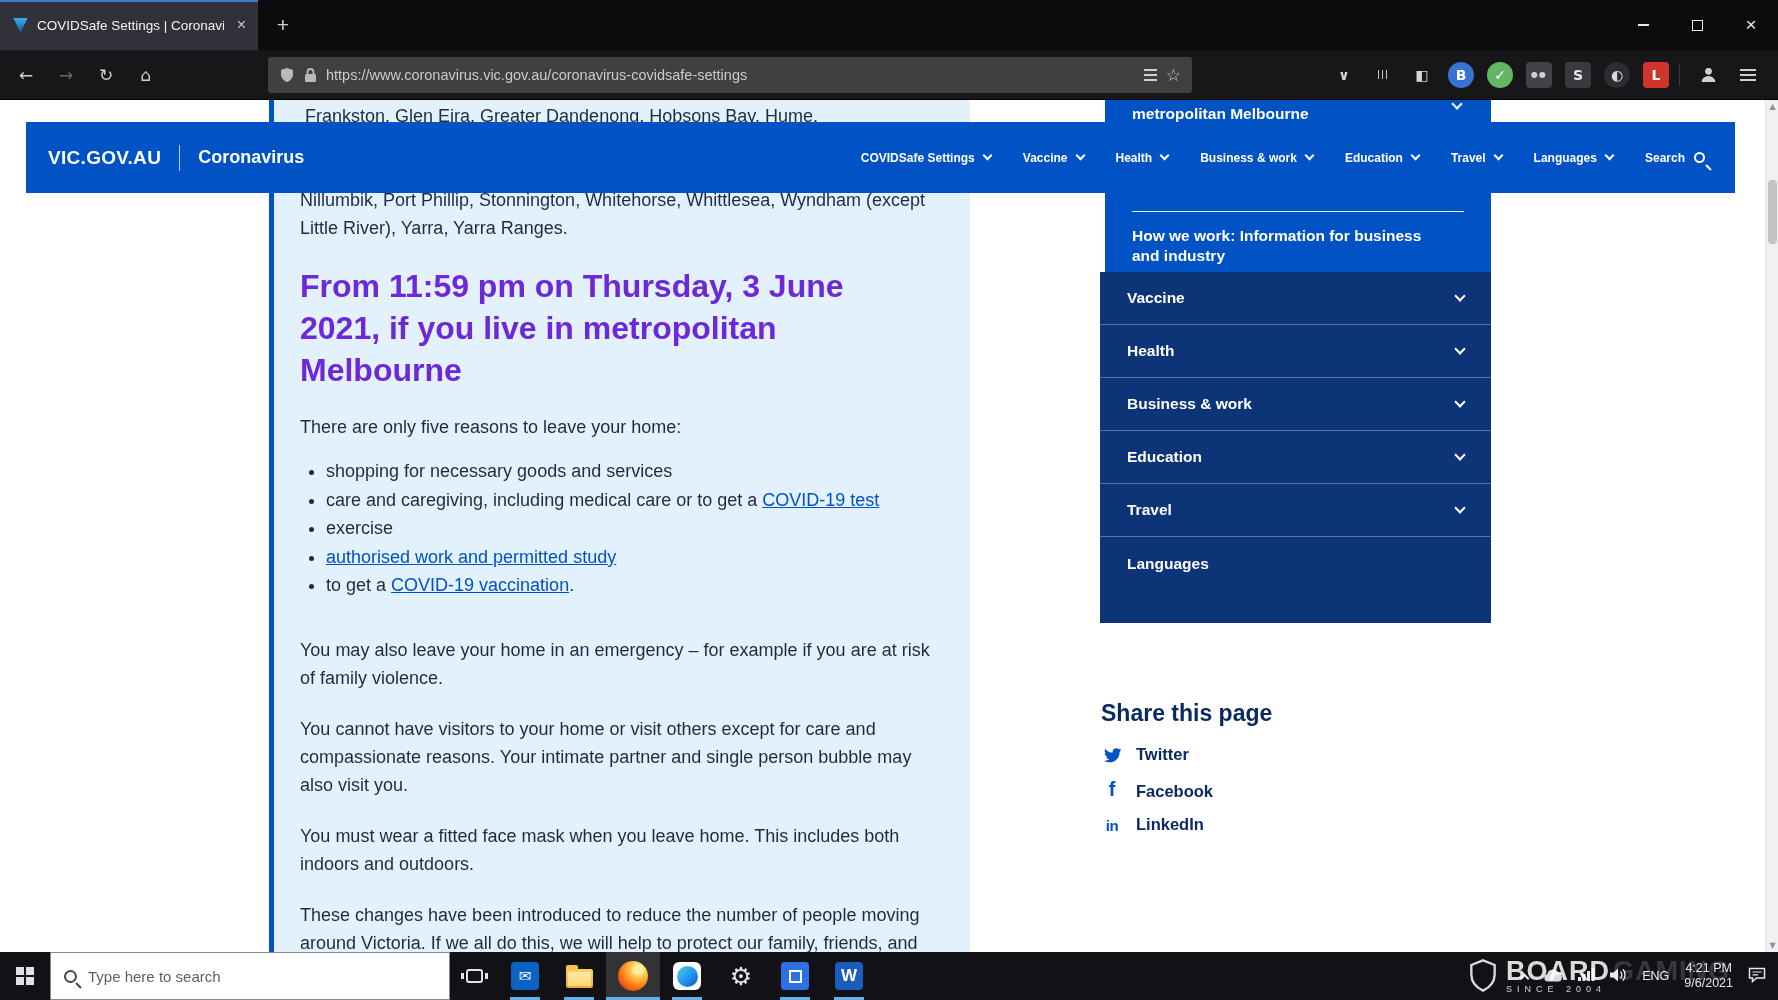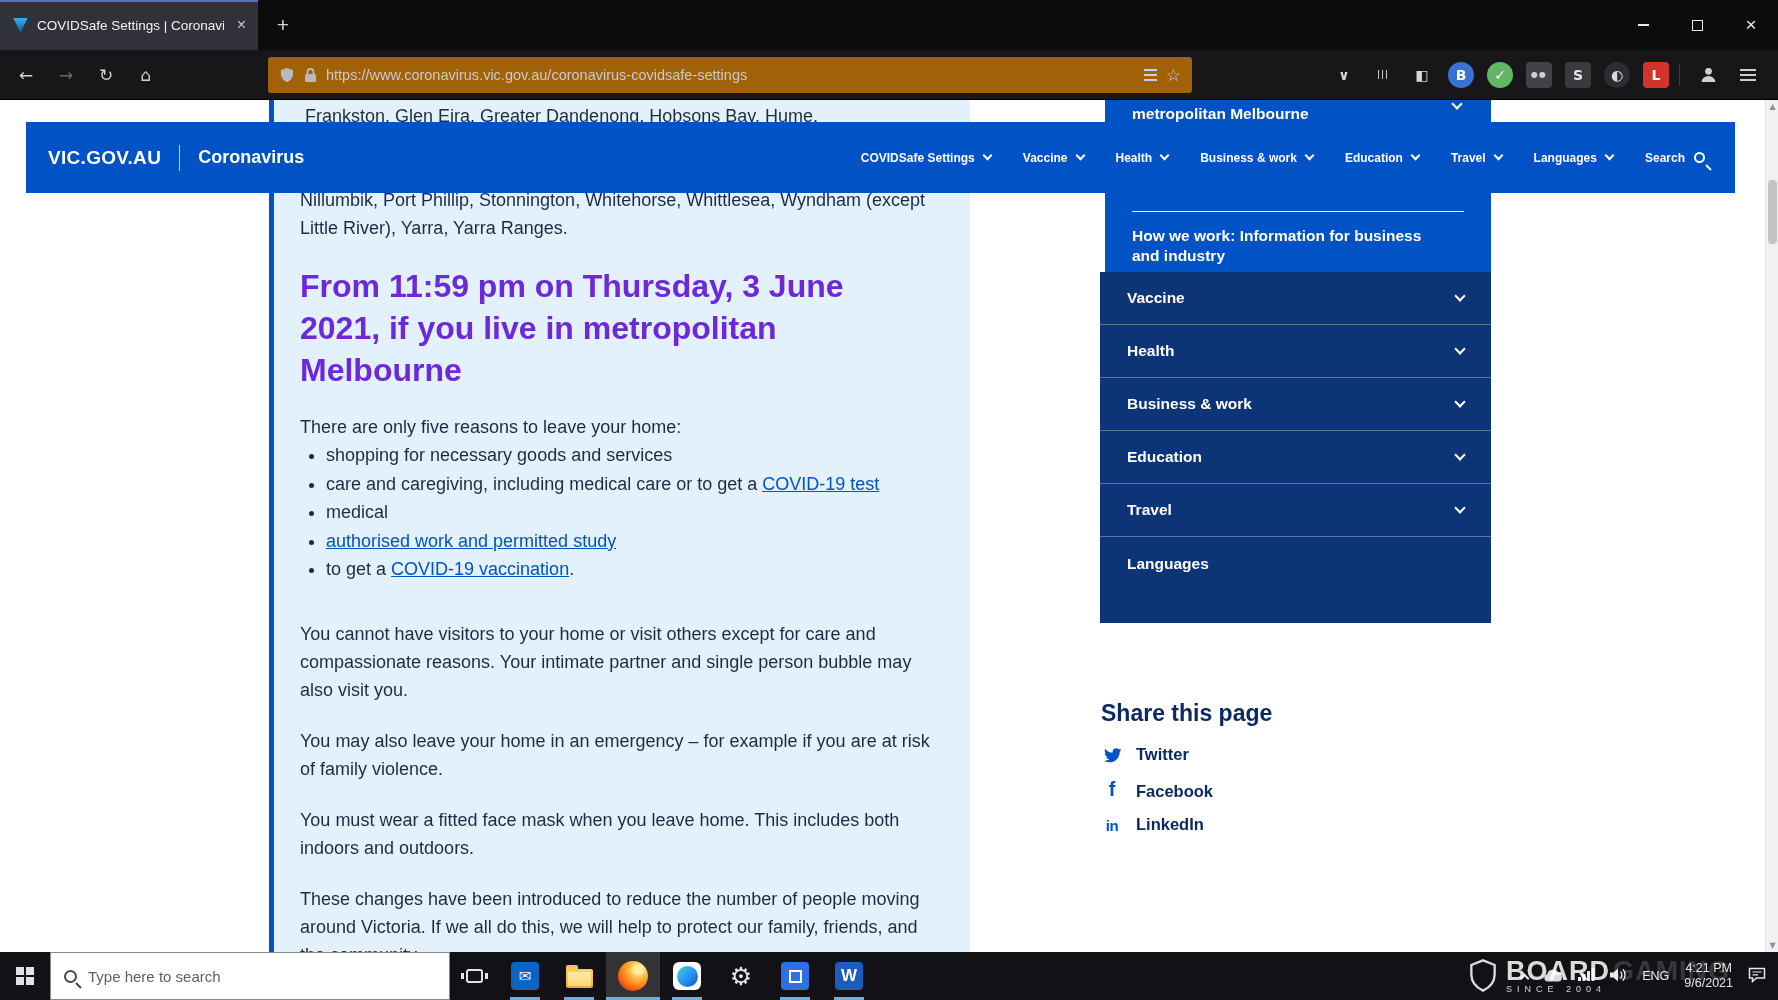--- a/index.html
+++ b/index.html
@@ -17,39 +17,39 @@
   .newtab{width:34px;margin:8px 0 8px 8px;display:flex;align-items:center;justify-content:center;color:#cfcfd4;font-size:21px;border-radius:3px;}
   .win-controls{margin-left:auto;display:flex;}
   .win-btn{width:54px;display:flex;align-items:center;justify-content:center;color:#eaeaec;font-size:19px;}
   .min-glyph{width:11px;height:2px;background:#eaeaec;}
   .max-glyph{width:11px;height:11px;border:1px solid #eaeaec;}
 
   .toolbar{height:50px;background:#17171a;border-bottom:1px solid #000;display:flex;align-items:center;padding:0 8px;}
   .tb-btn{width:36px;height:34px;margin-right:4px;border-radius:3px;display:flex;align-items:center;justify-content:center;color:#cfd0d4;font-size:17px;font-family:"DejaVu Sans",sans-serif;}
   .tb-btn.dim{color:#66666c;}
   .spacer1{width:100px;}
-  .urlbar{width:924px;height:36px;background:#a16207;border-radius:3px;display:flex;align-items:center;gap:9px;padding:0 11px;}
+  .urlbar{width:924px;height:36px;background:#404040;border-radius:3px;display:flex;align-items:center;gap:9px;padding:0 11px;}
   .u-ico{display:flex;align-items:center;justify-content:center;color:#b9bac0;}
   .url-text{flex:1;font-size:14.5px;color:#c9cacf;white-space:nowrap;overflow:hidden;}
   .star{font-size:17px;color:#cfd0d4;font-family:"DejaVu Sans",sans-serif;}
   .reader-glyph{display:inline-block;width:13px;height:12px;background:repeating-linear-gradient(to bottom,#cfd0d4 0 2px,transparent 2px 5px);}
   .ext-row{margin-left:auto;display:flex;align-items:center;gap:13px;}
   .ext{width:26px;height:26px;border-radius:4px;display:flex;align-items:center;justify-content:center;font-weight:bold;font-size:14px;font-family:"DejaVu Sans",sans-serif;}
   .divider{width:1px;height:22px;background:#3a3a40;margin:0 10px;}
   .burger{position:relative;width:16px;height:2px;background:#cfd0d4;}
   .burger::before,.burger::after{content:"";position:absolute;left:0;width:16px;height:2px;background:#cfd0d4;}
   .burger::before{top:-5px}.burger::after{top:5px}
 
   
   .viewport{position:relative;height:852px;background:#fff;overflow:hidden;}
 
   .article{position:absolute;left:269px;top:0;width:701px;height:852px;overflow:hidden;background:#e2f1fb;border-left:5px solid #0052c5;padding:86px 40px 0 26px;color:#1f2b42;font-size:18px;line-height:28px;}
   .partial{position:absolute;top:2px;left:31px;right:40px;}
   .article h1{margin:22px 0 22px;font-size:32px;line-height:42px;font-weight:bold;color:#6d28d9;}
-  .article .lead{}
+  .article .lead{margin-bottom:16px;}
   .article ul{margin:0 0 36px 5px;padding-left:21px;}
   .article li{line-height:28.5px;}
   .article p.body-p{margin-bottom:23px;}
   a.link{color:#0052c5;text-decoration:underline;cursor:pointer;}
 
   .chev{display:inline-block;width:8px;height:8px;border-right:2px solid #fff;border-bottom:2px solid #fff;transform:rotate(45deg);}
 
   .site-nav{position:absolute;left:26px;top:22px;width:1709px;height:71px;background:#0052c5;color:#fff;display:flex;align-items:center;padding:0 30px 0 22px;z-index:10;}
   .brand{display:flex;align-items:center;gap:18px;}
   .logo{font-size:19px;font-weight:800;letter-spacing:.3px;}
@@ -216,27 +216,27 @@
   <div class="viewport">
 
     <div class="article">
       <p class="partial">Frankston, Glen Eira, Greater Dandenong, Hobsons Bay, Hume,</p>
       <p class="body-p">Nillumbik, Port Phillip, Stonnington, Whitehorse, Whittlesea, Wyndham (except Little River), Yarra, Yarra Ranges.</p>
       <h1>From 11:59 pm on Thursday, 3 June 2021, if you live in metropolitan Melbourne</h1>
       <p class="lead">There are only five reasons to leave your home:</p>
       <ul id="bullets">
           <li><span>shopping for necessary goods and services</span></li>
           <li><span>care and caregiving, including medical care or to get a </span><a class="link" href="#">COVID-19 test</a></li>
-          <li><span>medical</span></li>
+          <li><span>exercise</span></li>
           <li><a class="link" href="#">authorised work and permitted study</a></li>
           <li><span>to get a </span><a class="link" href="#">COVID-19 vaccination</a><span>.</span></li>
         </ul>
       <div id="paras">
+          <p class="body-p">You may also leave your home in an emergency – for example if you are at risk of family violence.</p>
           <p class="body-p">You cannot have visitors to your home or visit others except for care and compassionate reasons. Your intimate partner and single person bubble may also visit you.</p>
-          <p class="body-p">You may also leave your home in an emergency – for example if you are at risk of family violence.</p>
           <p class="body-p">You must wear a fitted face mask when you leave home. This includes both indoors and outdoors.</p>
           <p class="body-p">These changes have been introduced to reduce the number of people moving around Victoria. If we all do this, we will help to protect our family, friends, and the community.</p>
         </div>
     </div>
 
     <aside class="side-panel">
       <div class="side-top">
         <div class="s-item s-item-1">How we live: Information for metropolitan Melbourne</div>
         <span class="chev"></span>
         <div class="s-sep"></div>

